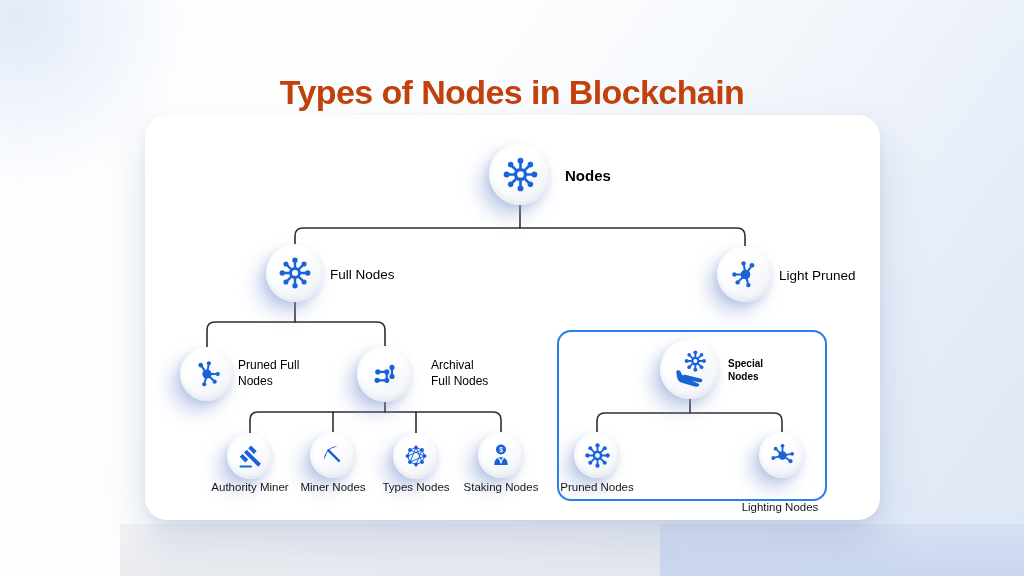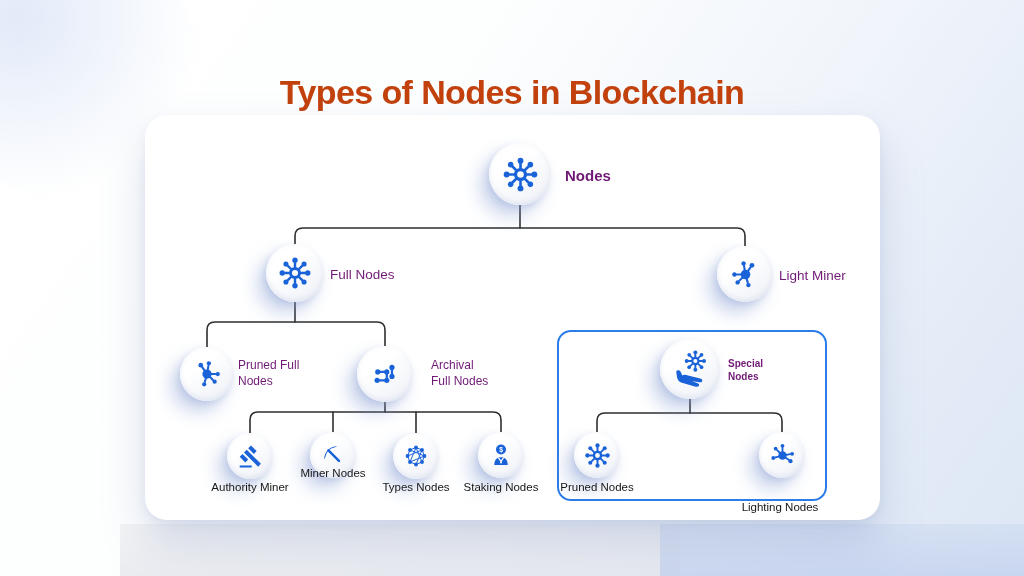--- a/index.html
+++ b/index.html
@@ -33,21 +33,21 @@
     background:linear-gradient(145deg,#ffffff 35%,#edf0f6 100%);
     box-shadow:-9px 11px 18px rgba(128,152,210,.42), -2px 3px 6px rgba(135,155,205,.25), inset 0 -2px 5px rgba(190,200,225,.35);
   }
   .sz-62{width:62px;height:62px;}
   .sz-60{width:60px;height:60px;}
   .sz-58{width:58px;height:58px;}
   .sz-56{width:56px;height:56px;}
   .sz-54{width:54px;height:54px;}
   .sz-46{width:46px;height:46px;}
 
-  .lbl{position:absolute;color:#701a75;transform:translateY(-50%);white-space:nowrap;}
+  .lbl{position:absolute;color:#000000;transform:translateY(-50%);white-space:nowrap;}
   .lbl-root{font-size:15px;font-weight:700;}
   .lbl-mid{font-size:13.5px;font-weight:400;}
   .lbl-two{font-size:12px;font-weight:400;line-height:1.3;}
   .lbl-special{font-size:10px;font-weight:700;line-height:1.32;}
   .lbl-bottom{position:absolute;width:110px;text-align:center;font-size:11.5px;font-weight:400;color:#161616;transform:translateX(-50%);white-space:nowrap;}
 
   .special-box{
     position:absolute;left:412px;top:215px;width:266px;height:167px;
     border:2px solid #2b7de9;border-radius:14px;background:transparent;
   }
@@ -214,21 +214,21 @@
         <use href="#ic-hub"></use>
       </svg>
   </div>
   <div class="lbl lbl-mid" style="left:185px;top:159px;">Full Nodes</div>
 
   <div class="node-circle sz-56" style="left:572px;top:131px;">
     <svg class="icon" width="31" height="31" style="color:#1a62d8">
         <use href="#ic-spoke"></use>
       </svg>
   </div>
-  <div class="lbl lbl-mid" style="left:634px;top:160px;">Light Miner</div>
+  <div class="lbl lbl-mid" style="left:634px;top:160px;">Light Pruned</div>
 
   <div class="node-circle sz-54" style="left:35px;top:232px;">
     <svg class="icon" width="30" height="30" style="color:#1a62d8;transform:scaleX(-1)">
         <use href="#ic-spoke"></use>
       </svg>
   </div>
   <div class="lbl lbl-two" style="left:93px;top:259px;">
     <div>Pruned Full</div>
     <div>Nodes</div>
   </div>
@@ -248,21 +248,21 @@
         <use href="#ic-gavel"></use>
       </svg>
   </div>
   <div class="lbl-bottom" style="left:105px;top:366px;">Authority Miner</div>
 
   <div class="node-circle sz-46" style="left:165px;top:317px;">
     <svg class="icon" width="27" height="27" style="color:#1a62d8">
         <use href="#ic-pickaxe"></use>
       </svg>
   </div>
-  <div class="lbl-bottom" style="left:188px;top:352px;">Miner Nodes</div>
+  <div class="lbl-bottom" style="left:188px;top:366px;">Miner Nodes</div>
 
   <div class="node-circle sz-46" style="left:248px;top:318px;">
     <svg class="icon" width="28" height="28" style="color:#1a62d8">
         <use href="#ic-mesh"></use>
       </svg>
   </div>
   <div class="lbl-bottom" style="left:271px;top:366px;">Types Nodes</div>
 
   <div class="node-circle sz-46" style="left:333px;top:317px;">
     <svg class="icon" width="28" height="28" style="color:#1a62d8">

